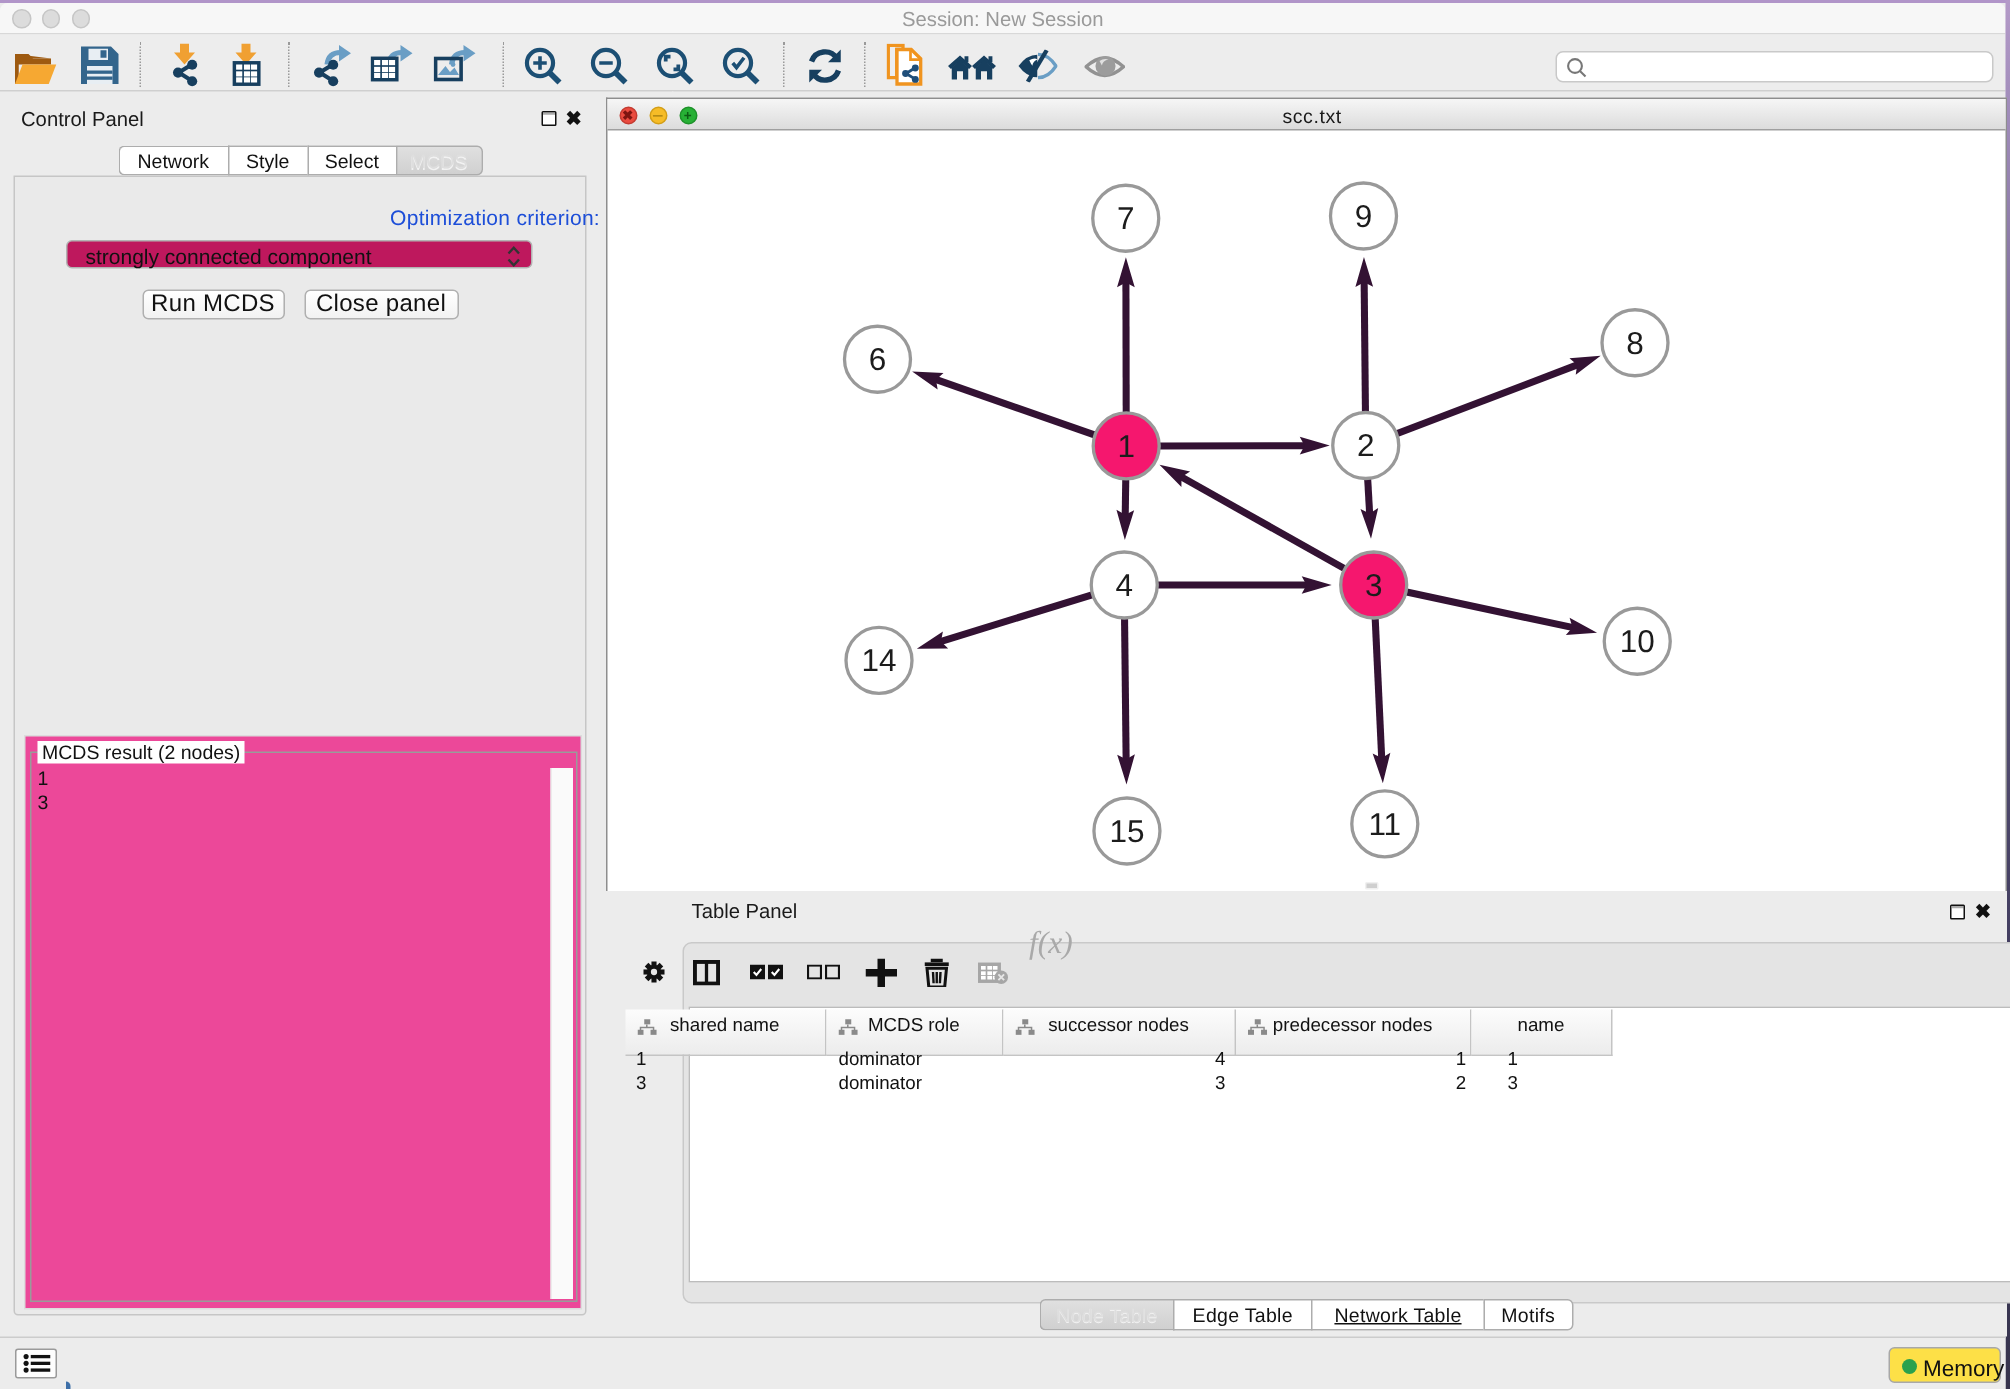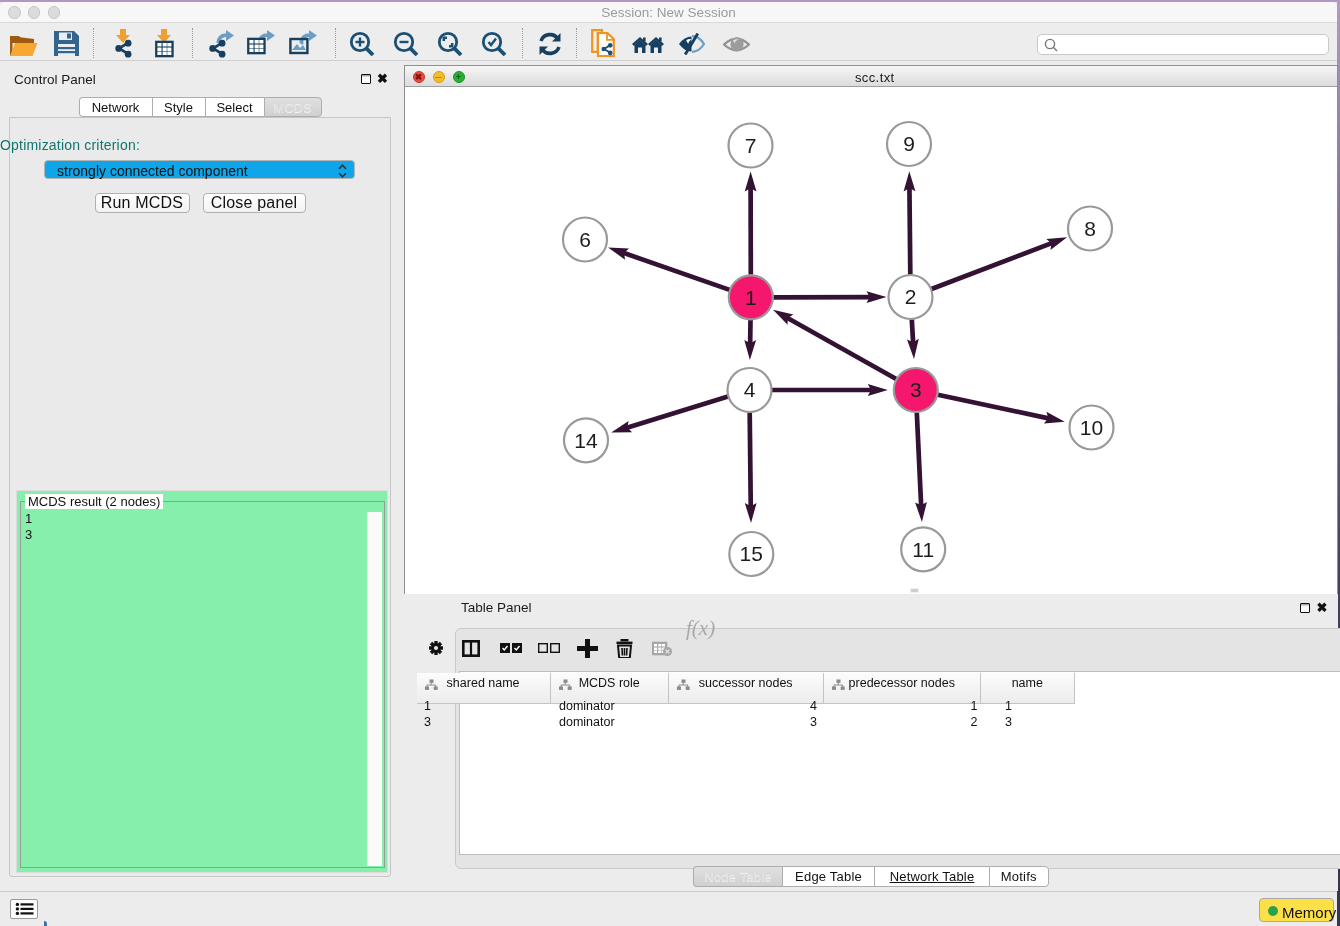--- a/index.html
+++ b/index.html
@@ -11,23 +11,23 @@
 #toolbar { position:absolute; left:0; top:22.5px; width:1337px; height:38px; background:#ededed; border-bottom:1px solid #cfcfcf; }
 #searchbox { position:absolute; left:1037px; top:34px; width:292px; height:20.5px; background:#fff; border:1px solid #c9c9c9; border-radius:5px; }
 #rightstrip { position:absolute; left:1337px; top:0; width:3px; height:926px; background:linear-gradient(#b49ac8 0%,#a08cba 8%,#7e6f9b 25%,#5a5378 45%,#454063 65%,#3a3756 85%,#37344e 100%); }
 #topstrip { position:absolute; left:0; top:0; width:1340px; height:2px; background:#b195c9; }
 #cp-title { position:absolute; left:14px; top:72px; font-size:13.5px; color:#1a1a1a; }
 .winbtn-sq { position:absolute; width:10px; height:10px; border:1.6px solid #111; border-radius:1px; background:#fff; box-shadow:inset 0 1.5px 0 #aaa; }
 .winbtn-x { position:absolute; font-size:13px; font-weight:bold; color:#111; line-height:10px; }
 .tabseg { position:absolute; height:20px; background:#fff; border:1px solid #adadad; border-right:none; font-size:13px; color:#111; text-align:center; line-height:19px; }
 #cp-content { position:absolute; left:9px; top:117px; width:382px; height:760px; background:#eaeaea; border:1px solid #c6c6c6; border-radius:0 0 3px 3px; }
 .btn { position:absolute; background:linear-gradient(#ffffff,#f2f2f2); border:1px solid #b0b0b0; border-radius:4px; font-size:16px; letter-spacing:0.2px; color:#111; text-align:center; }
-#optlabel { position:absolute; left:0; top:136.5px; width:400px; text-align:left; font-size:14px; letter-spacing:0.2px; color:#0f766e; }
-#dropdown { position:absolute; left:44px; top:159.5px; width:311px; height:19.5px; background:#0ea5e9; border:1px solid #b3b3b3; border-radius:4px; font-size:14px; color:#111; }
-#resultwrap { position:absolute; left:17px; top:491px; width:370px; height:381px; background:#86efac; box-shadow:0 0 0 1px #dcdcdc; }
+#optlabel { position:absolute; left:0; top:136.5px; width:400px; text-align:right; font-size:14px; letter-spacing:0.2px; color:#1d4ed8; }
+#dropdown { position:absolute; left:44px; top:159.5px; width:311px; height:19.5px; background:#be185d; border:1px solid #b3b3b3; border-radius:4px; font-size:14px; color:#111; }
+#resultwrap { position:absolute; left:17px; top:491px; width:370px; height:381px; background:#ec4899; box-shadow:0 0 0 1px #dcdcdc; }
 #fieldset { position:absolute; left:3px; top:9.5px; width:364.5px; height:367px; border:1px solid #9a9a9a; }
 #fslegend { position:absolute; left:4px; top:-8px; background:#fff; font-size:13px; color:#111; padding:0 3px; }
 #fsscroll { position:absolute; right:1.5px; top:10px; width:15px; bottom:1px; background:#fafafa; border-left:1px solid #ececec; }
 #netwin { position:absolute; left:404px; top:65px; width:933.5px; height:528.5px; border:1px solid #8e8e8e; border-bottom:none; background:#fff; }
 #nettitle { position:absolute; left:0; top:0; width:100%; height:21px; background:linear-gradient(#f6f6f6,#dcdcdc); border-bottom:1px solid #9f9f9f; }
 #nettitle .t { position:absolute; width:100%; text-align:center; top:3.5px; font-size:13px; font-weight:normal; letter-spacing:0.4px; color:#1a1a1a; }
 .mtl { position:absolute; top:4.5px; width:12px; height:12px; border-radius:50%; }
 #tablepanel { position:absolute; left:404px; top:593.5px; width:933.5px; height:297px; background:#ececec; }
 .thcell { position:absolute; top:0; height:31px; background:linear-gradient(#fcfcfc,#ececec); border-right:1px solid #c4c4c4; border-bottom:1px solid #c4c4c4; font-size:12.5px; color:#111; text-align:center; }
 .trow { position:absolute; font-size:12.5px; color:#111; height:16px; line-height:16px; }

